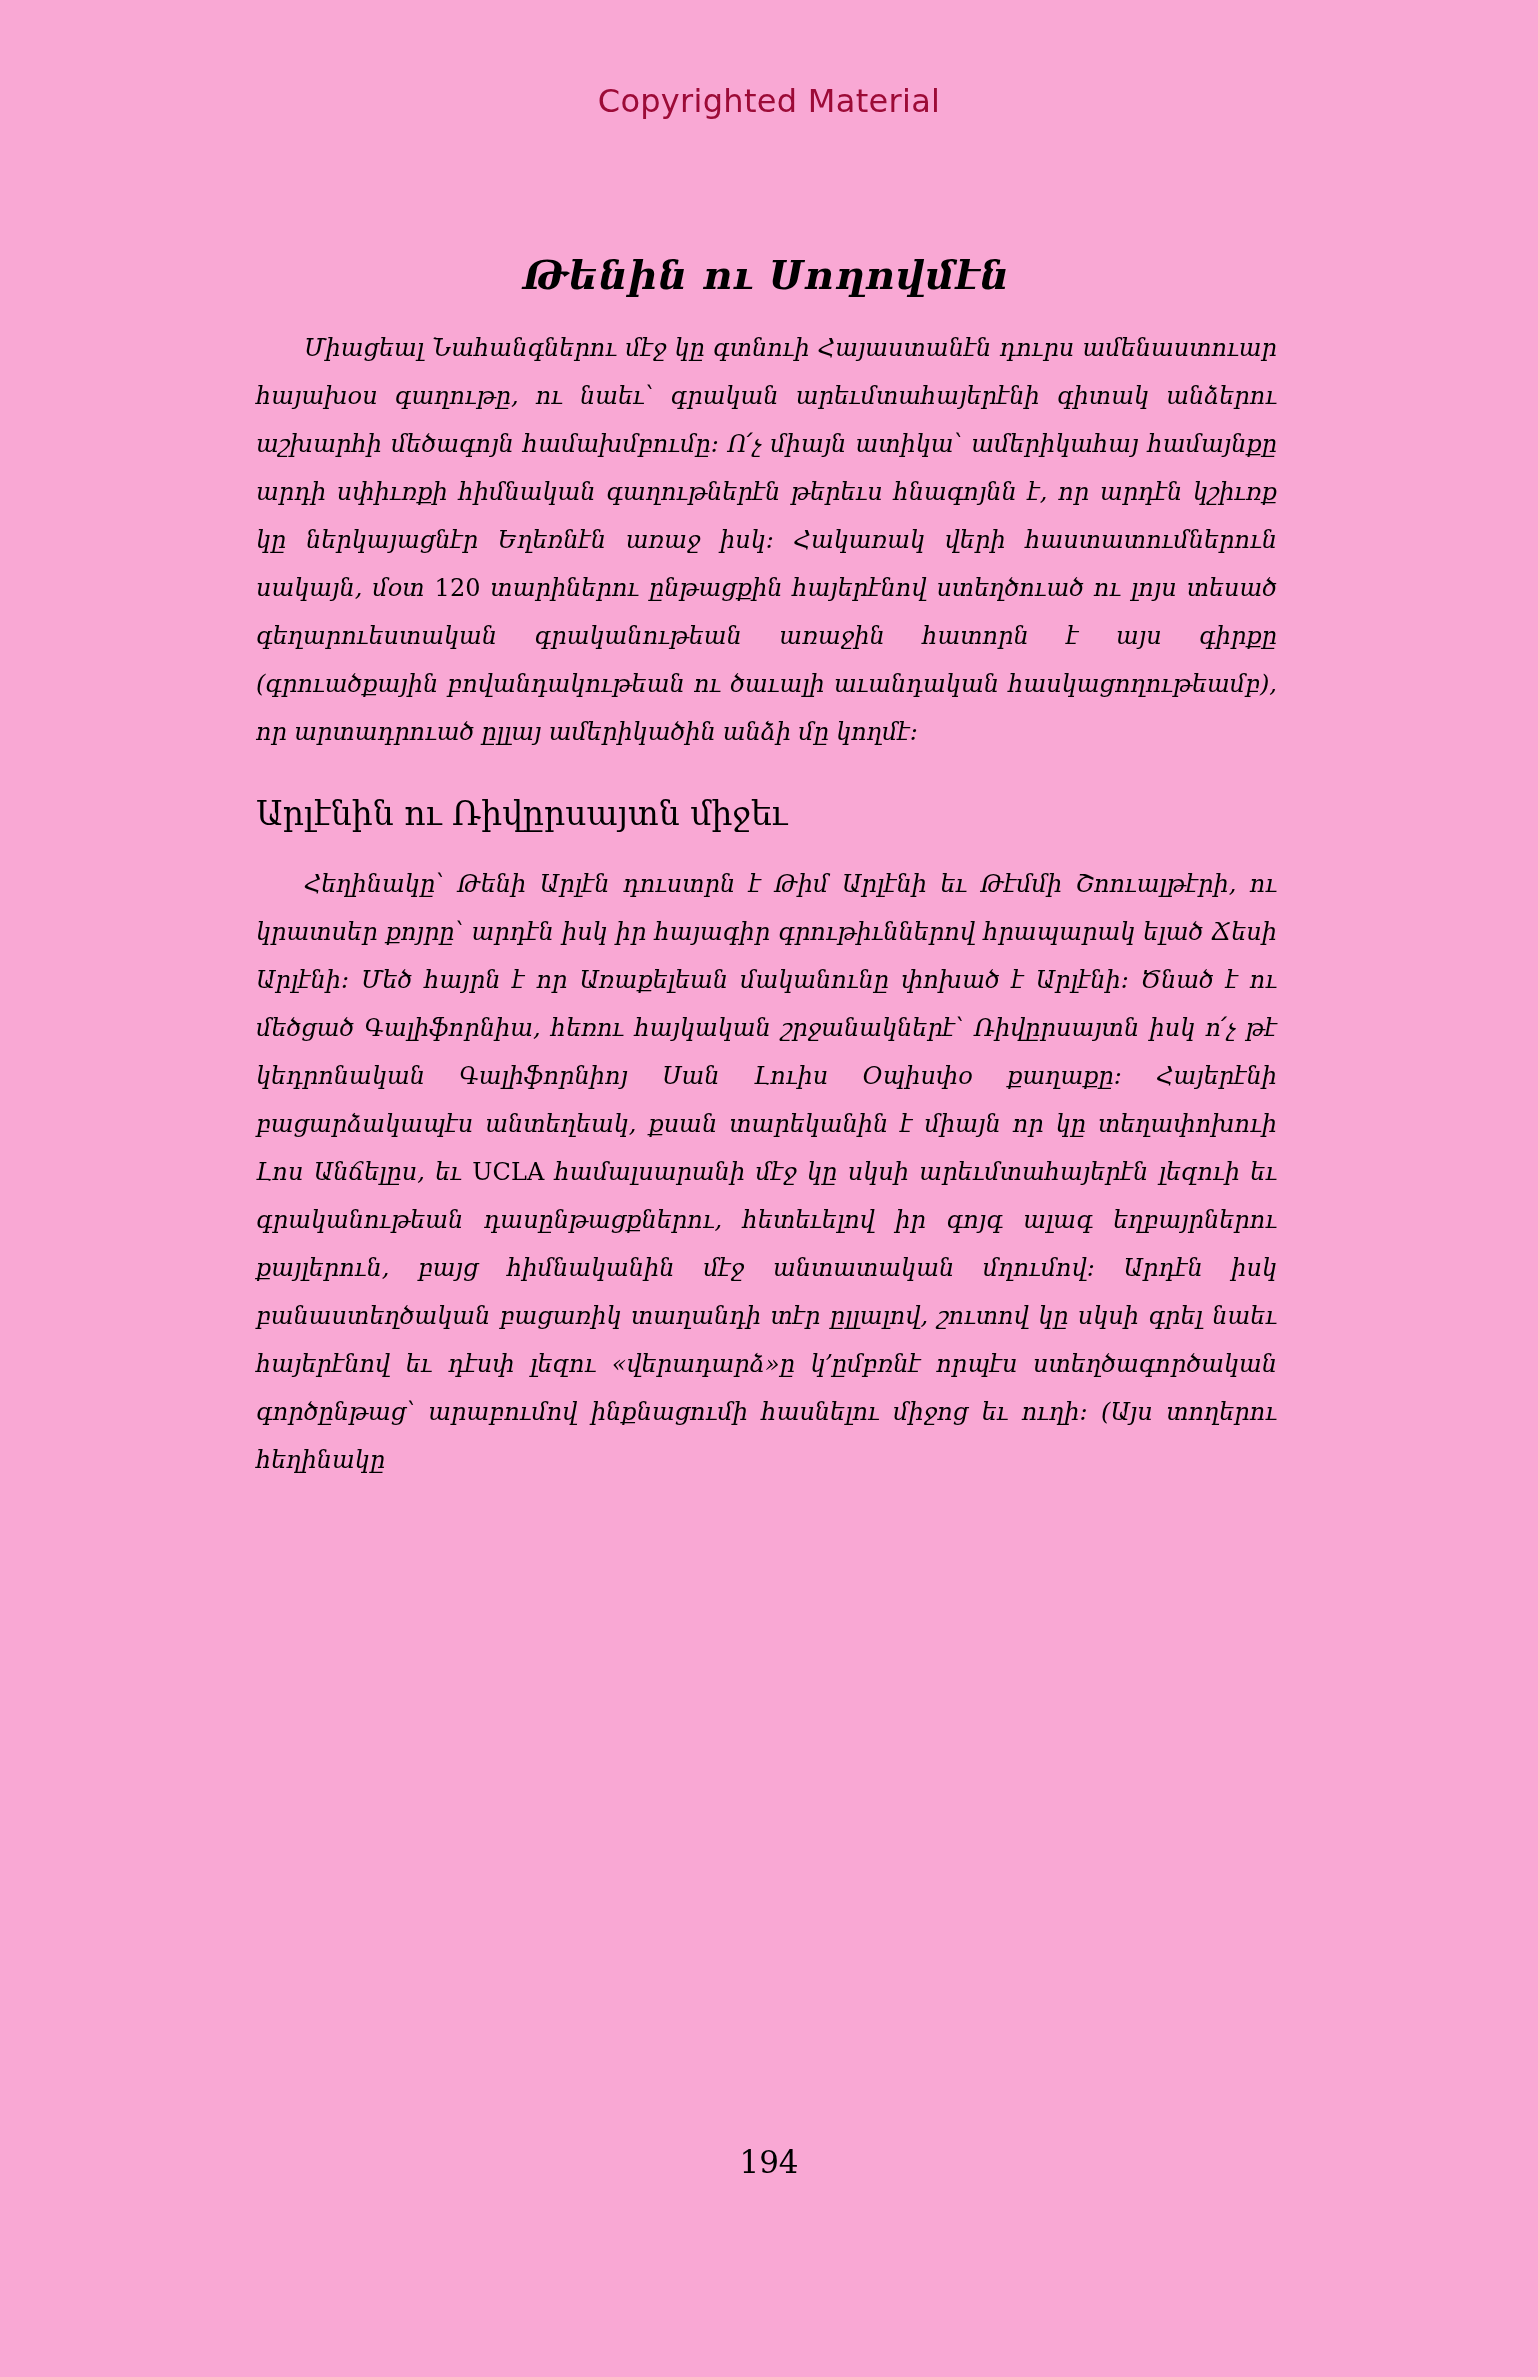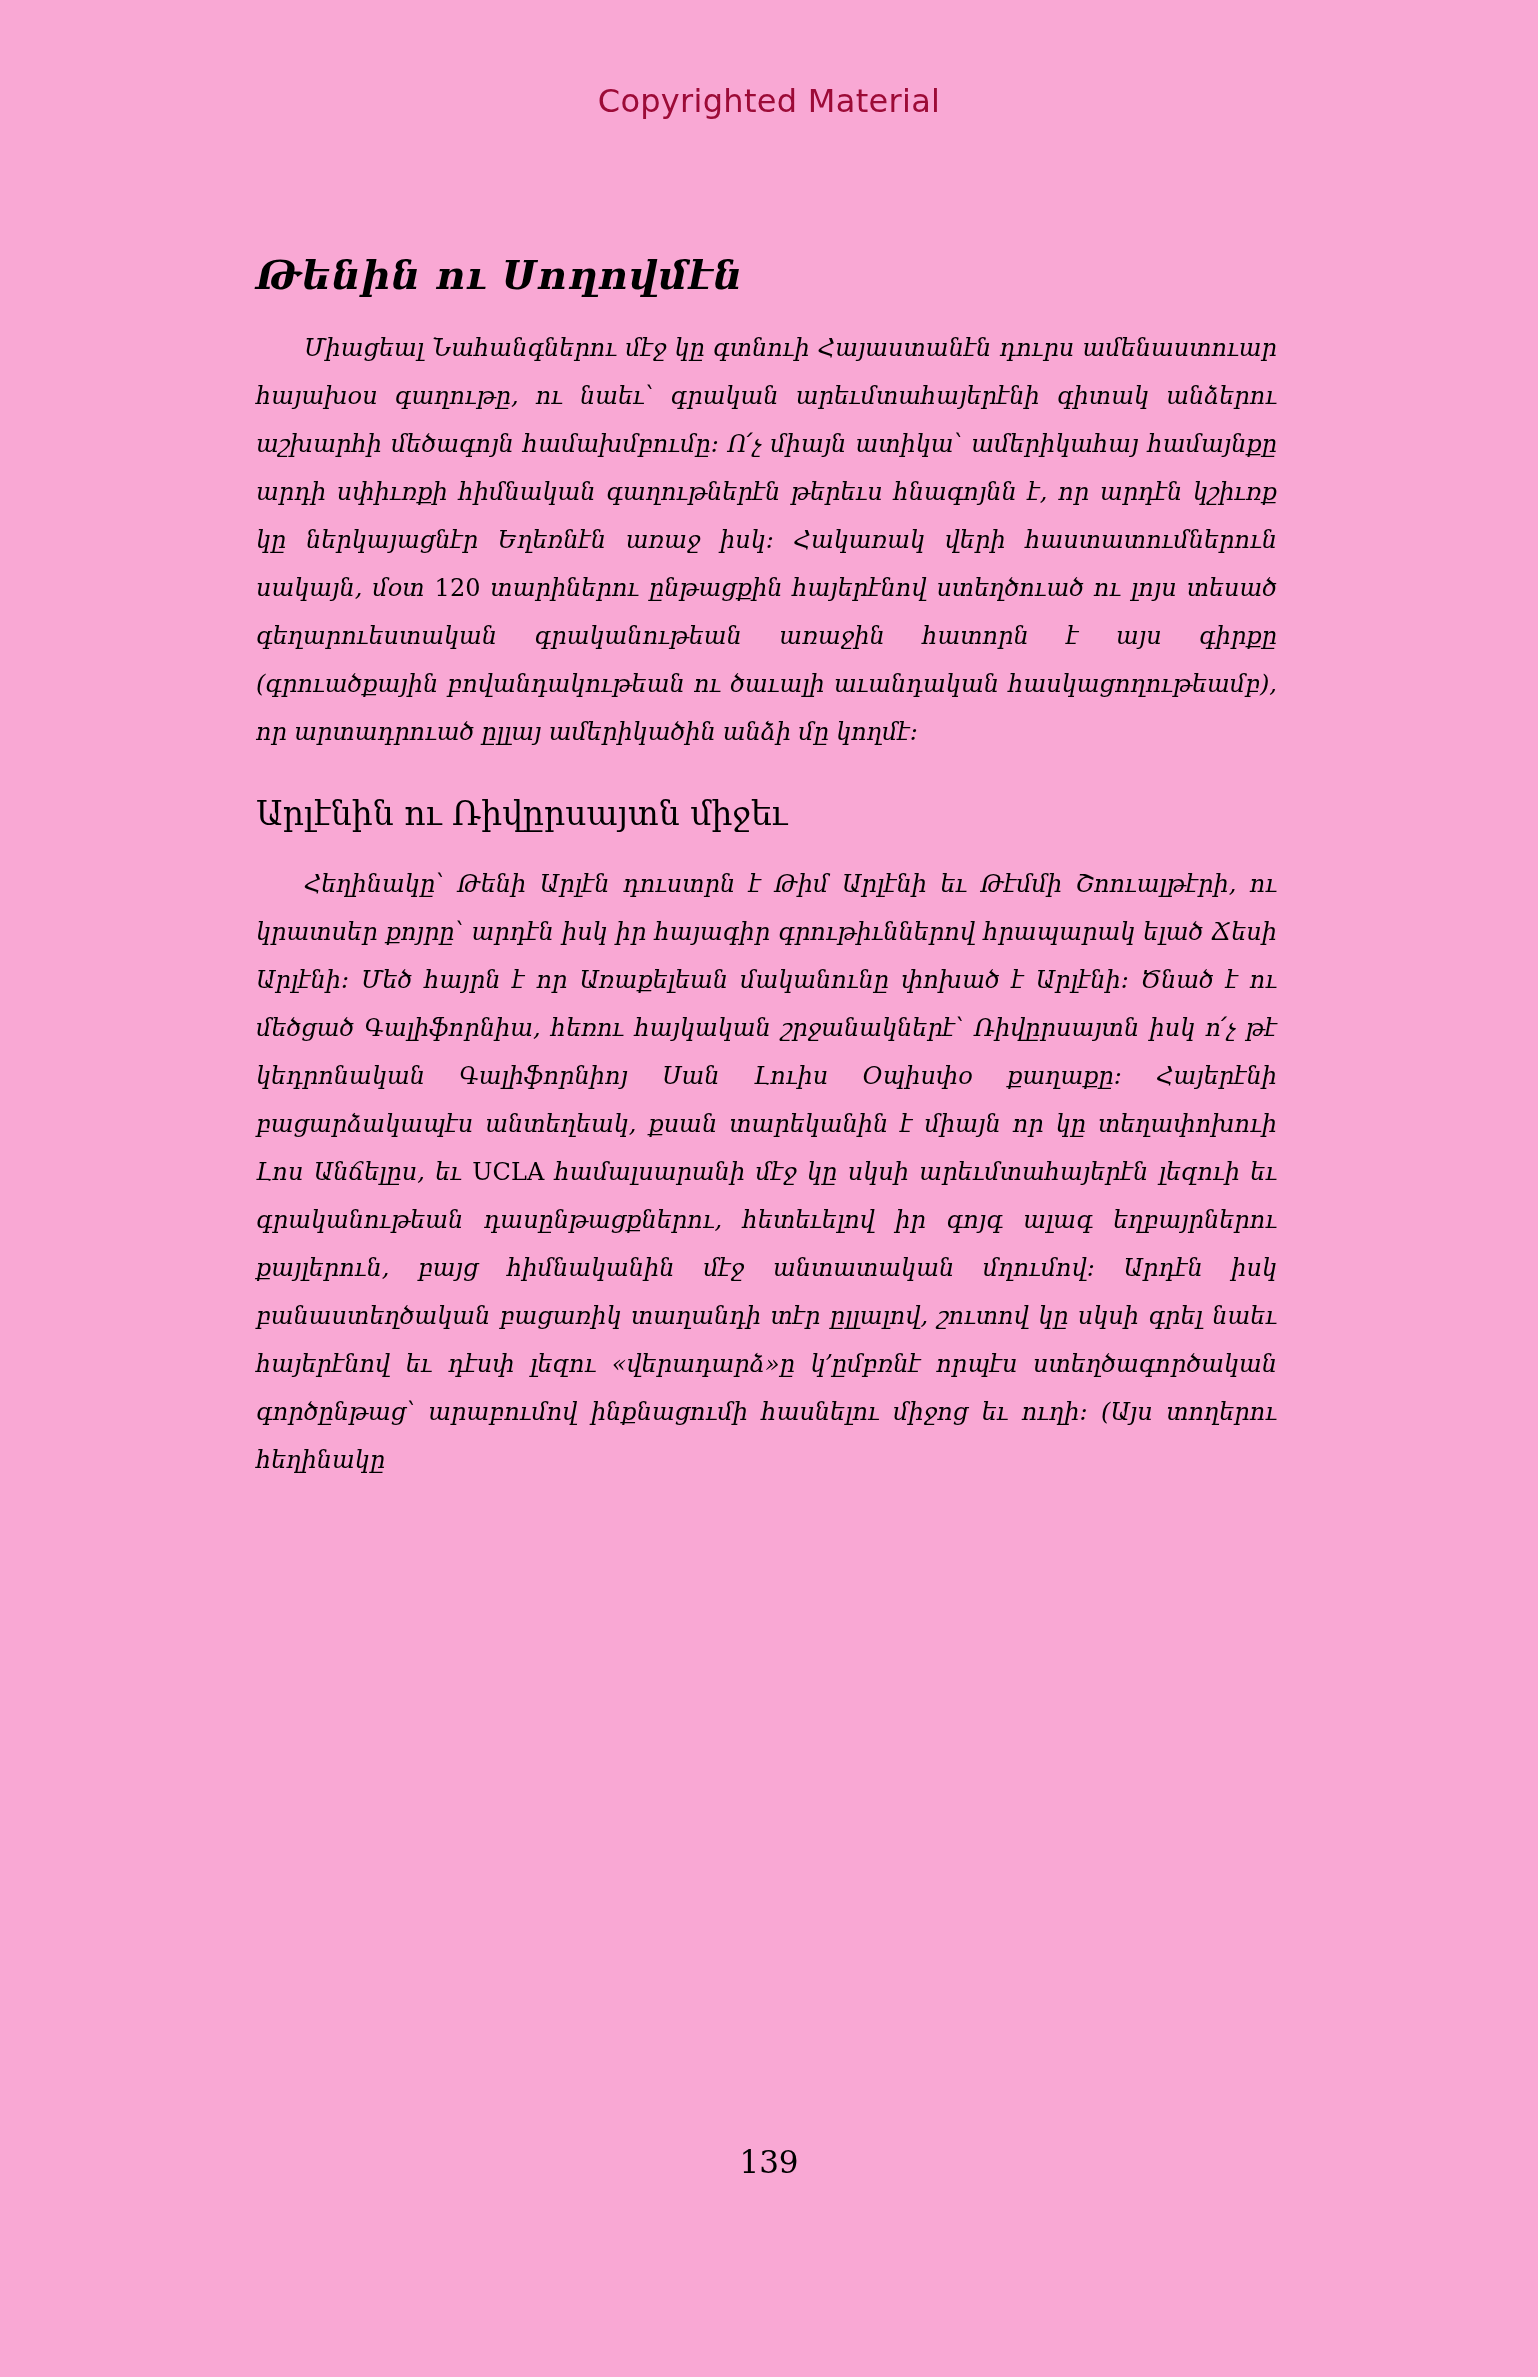--- a/index.html
+++ b/index.html
@@ -33,21 +33,21 @@
 
   
   .textblock {
     position: absolute;
     top: 250px;
     left: 256px;
     width: 1021px;
   }
 
   .chapter-title {
-    text-align: left;
+    text-align: center;
     font-family: "DejaVu Serif", "Liberation Serif", serif;
     font-weight: 700;
     font-style: italic;
     font-size: 40px;
     line-height: 1.25;
     margin: 0 0 24px 0;
     letter-spacing: 0.9px;
     color: #000;
   }
 
@@ -107,16 +107,16 @@
     <h1 class="chapter-title">Թենին ու Սողովմէն</h1>
 
     <p class="body"><span>Միացեալ Նահանգներու մէջ կը գտնուի Հայաստանէն դուրս ամենաստուար հայախօս գաղութը, ու նաեւ՝ գրական արեւմտահայերէնի գիտակ անձերու աշխարհի մեծագոյն համախմբումը։ Ո՛չ միայն ատիկա՝ ամերիկահայ համայնքը արդի սփիւռքի հիմնական գաղութներէն թերեւս հնագոյնն է, որ արդէն կշիւռք կը ներկայացնէր Եղեռնէն առաջ իսկ։ Հակառակ վերի հաստատումներուն սակայն, մօտ </span><span class="num">120</span><span> տարիներու ընթացքին հայերէնով ստեղծուած ու լոյս տեսած գեղարուեստական գրականութեան առաջին հատորն է այս գիրքը (գրուածքային բովանդակութեան ու ծաւալի աւանդական հասկացողութեամբ), որ արտադրուած ըլլայ ամերիկածին անձի մը կողմէ։</span></p>
 
     <h2 class="subhead">Արլէնին ու Ռիվըրսայտն միջեւ</h2>
 
     <p class="body"><span>Հեղինակը՝ Թենի Արլէն դուստրն է Թիմ Արլէնի եւ Թէմմի Շոուալթէրի, ու կրատսեր քոյրը՝ արդէն իսկ իր հայագիր գրութիւններով հրապարակ ելած Ճեսի Արլէնի։ Մեծ հայրն է որ Առաքելեան մականունը փոխած է Արլէնի։ Ծնած է ու մեծցած Գալիֆորնիա, հեռու հայկական շրջանակներէ՝ Ռիվըրսայտն իսկ ո՛չ թէ կեդրոնական Գալիֆորնիոյ Սան Լուիս Օպիսփօ քաղաքը։ Հայերէնի բացարձակապէս անտեղեակ, քսան տարեկանին է միայն որ կը տեղափոխուի Լոս Անճելըս, եւ </span><span class="rm">UCLA</span><span> համալսարանի մէջ կը սկսի արեւմտահայերէն լեզուի եւ գրականութեան դասընթացքներու, հետեւելով իր գոյգ ալագ եղբայրներու քայլերուն, բայց հիմնականին մէջ անտատական մղումով։ Արդէն իսկ բանաստեղծական բացառիկ տաղանդի տէր ըլլալով, շուտով կը սկսի գրել նաեւ հայերէնով եւ դէսփ լեզու «վերադարձ»ը կ՚ըմբռնէ որպէս ստեղծագործական գործընթաց՝ արաբումով ինքնացումի հասնելու միջոց եւ ուղի։ (Այս տողերու հեղինակը</span></p>
 
   </div>
 
-  <div class="folio">139</div>
+  <div class="folio">194</div>
 
 </div>
 
 
 </body></html>

